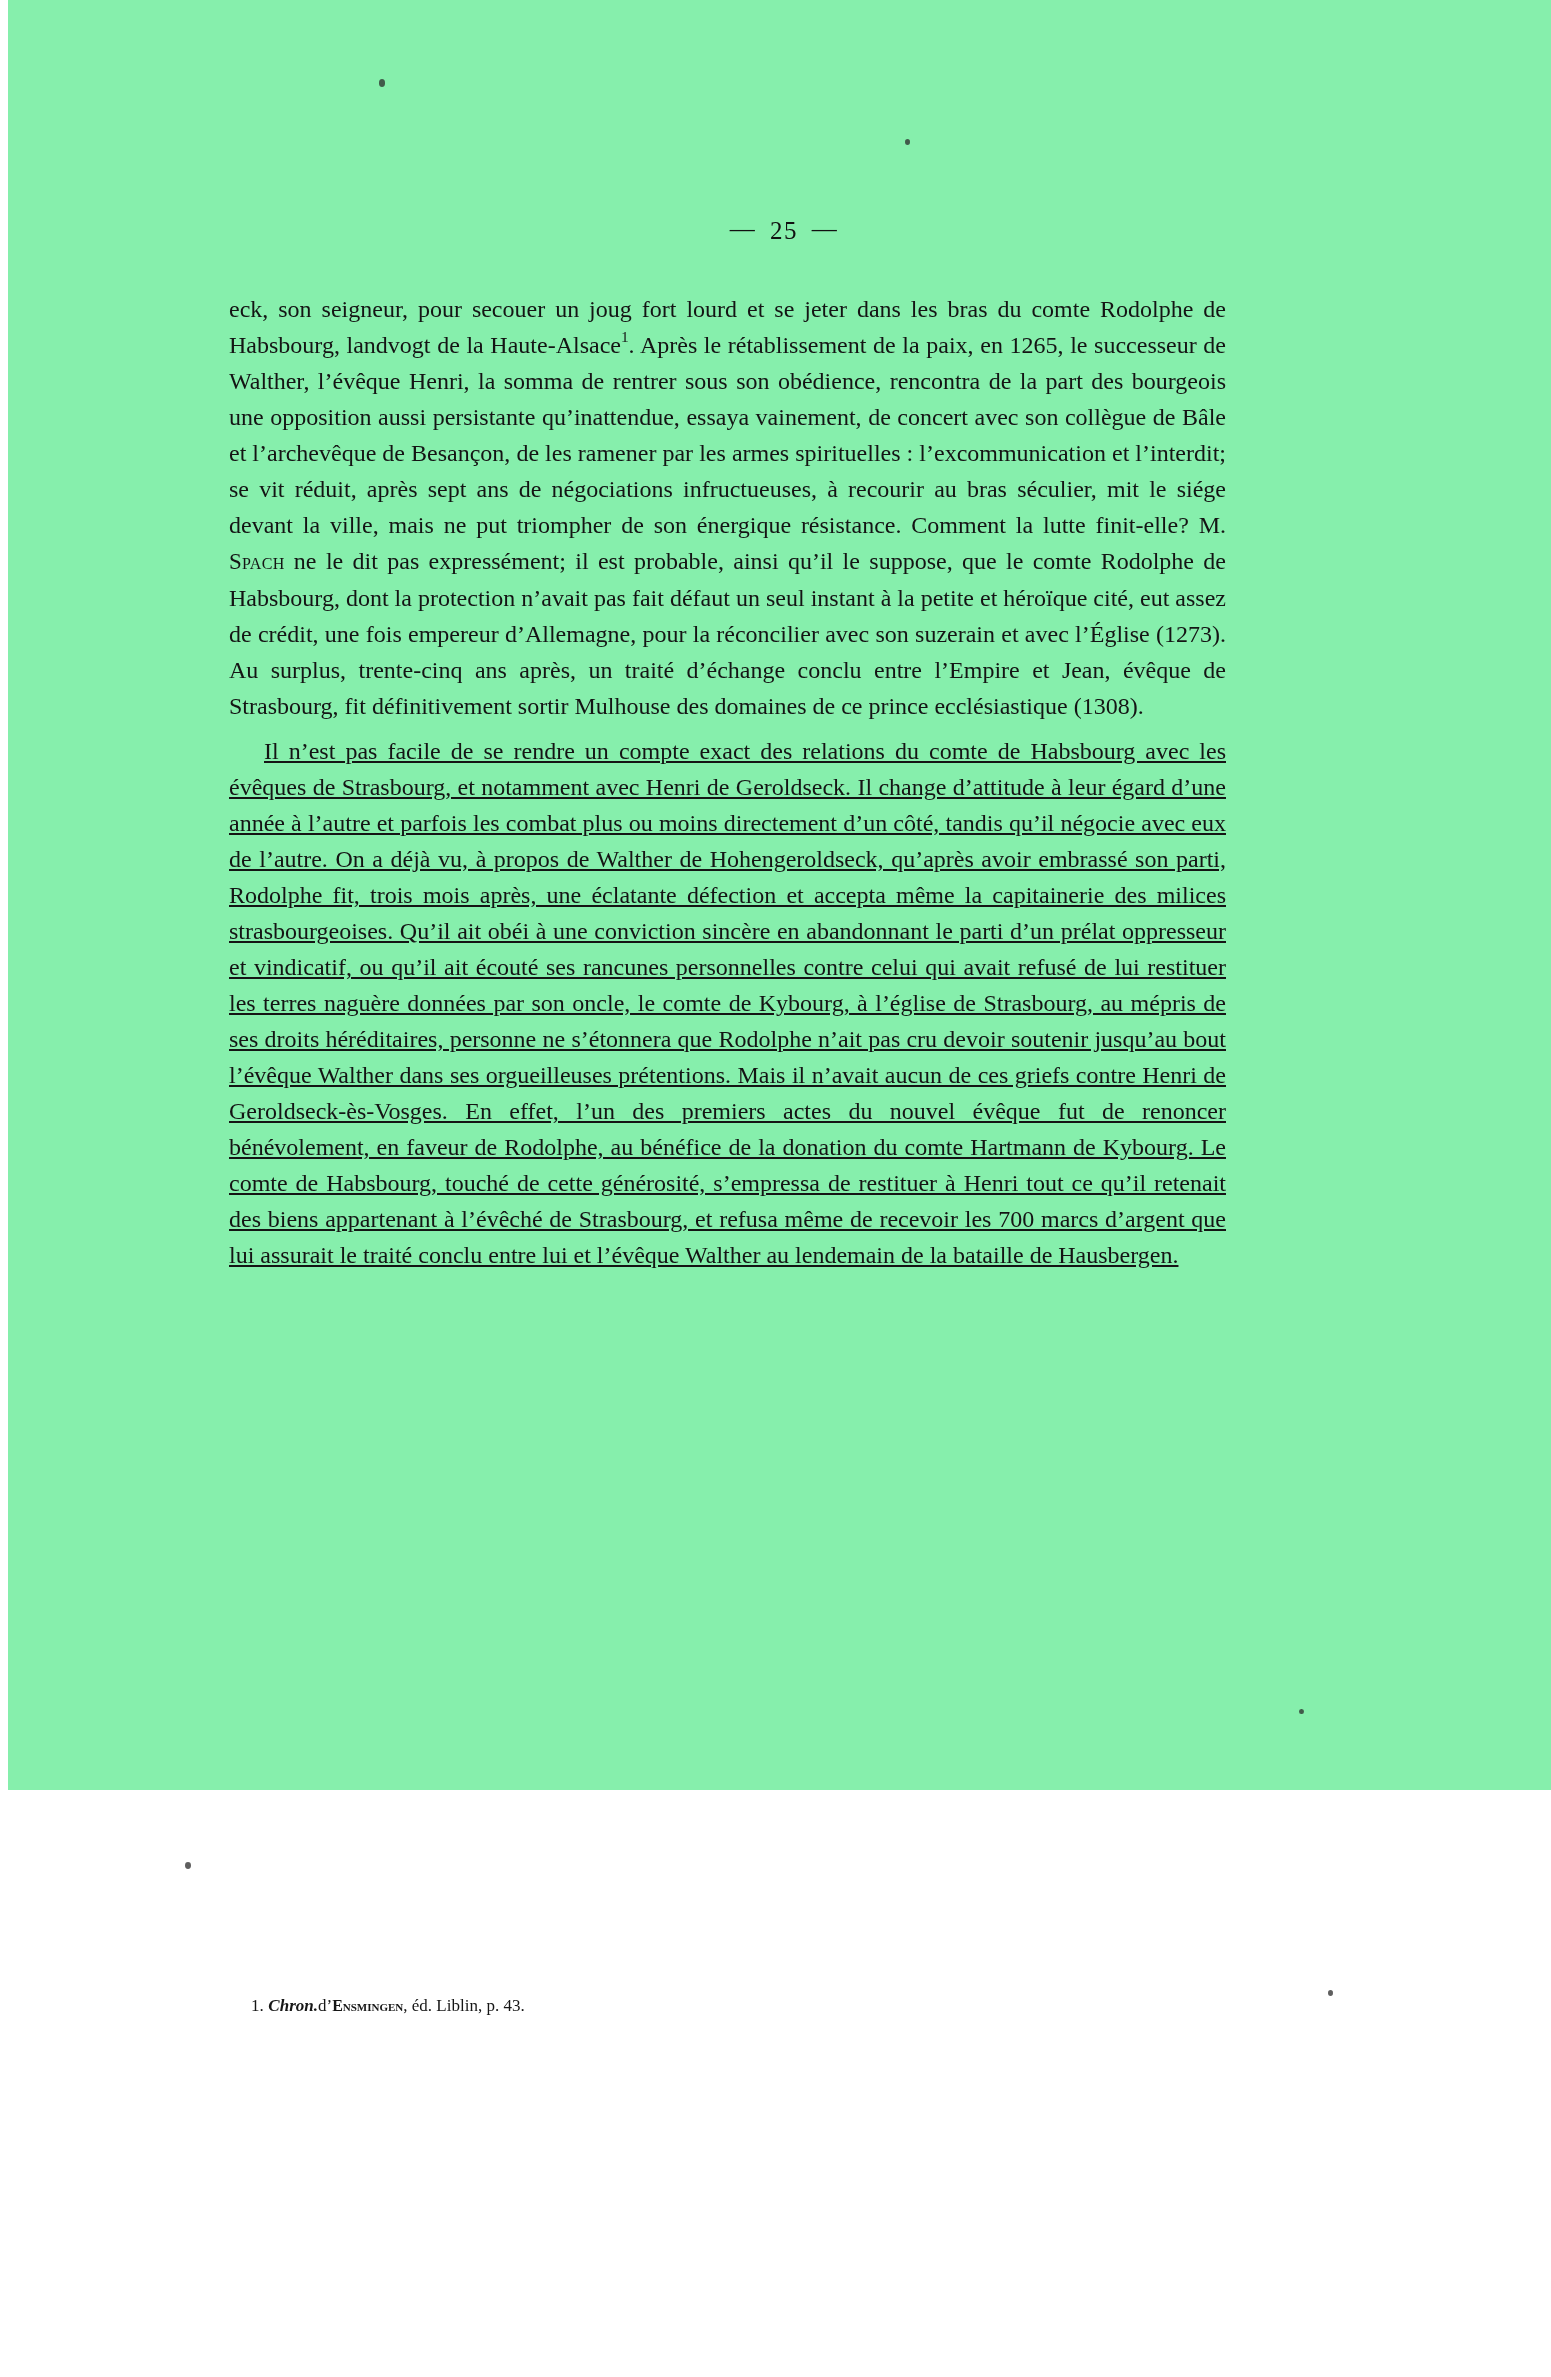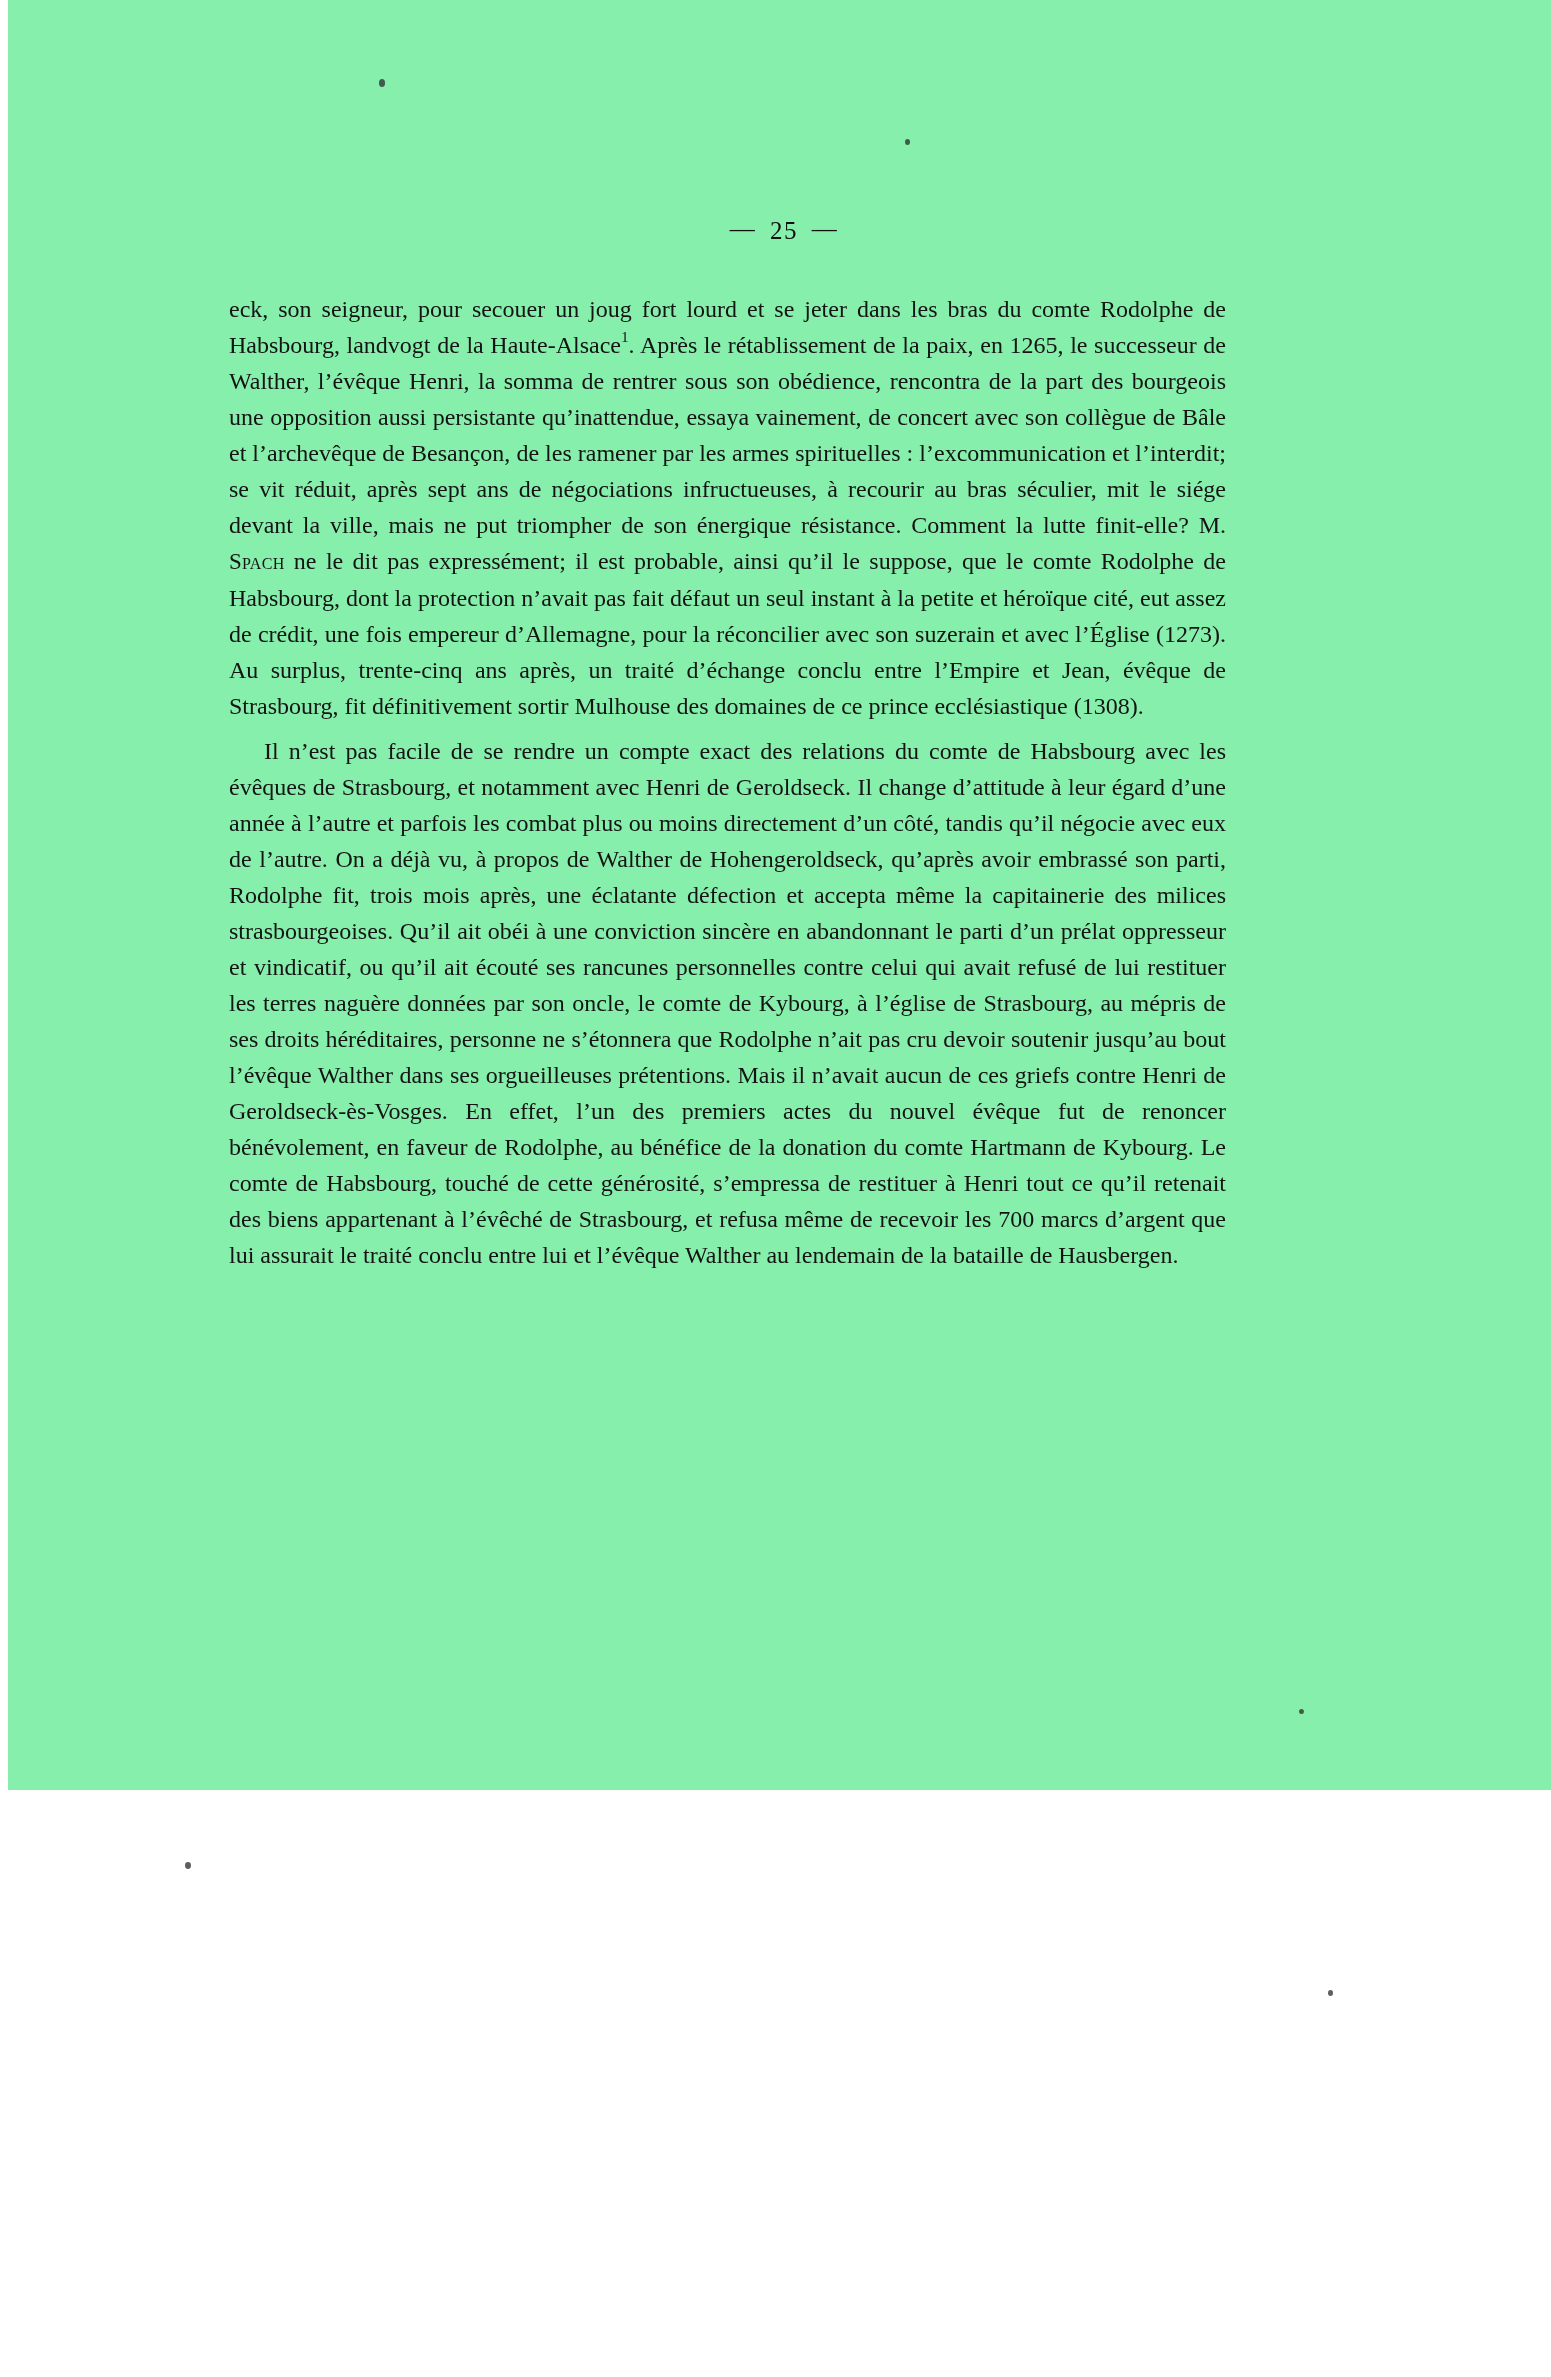--- a/index.html
+++ b/index.html
@@ -60,20 +60,21 @@
     line-height: 36px;
     text-align: justify;
     color: #141414;
   }
   .textblock p {
     margin: 9px;
     text-indent: 0;
   }
   .textblock p.indented {
     text-indent: 35px;
+    text-decoration: underline;
   }
   .sup {
     font-size: 15.3px;
     vertical-align: 10.7px;
     line-height: 0;
   }
   .sc {
     font-variant: small-caps;
     font-size: 23px;
     letter-spacing: 0.3px;
@@ -123,15 +124,18 @@
     <span class="dash">—</span><span>25</span><span class="dash">—</span>
   </div>
 
   <div class="textblock">
     <p><span>eck, son seigneur, pour secouer un joug fort lourd et se jeter dans les bras du comte Rodolphe de Habsbourg, landvogt de la Haute-Alsace</span><span class="sup">1</span><span>. Après le rétablissement de la paix, en 1265, le successeur de Walther, l’évêque Henri, la somma de rentrer sous son obédience, rencontra de la part des bourgeois une opposition aussi persistante qu’inattendue, essaya vainement, de concert avec son collègue de Bâle et l’archevêque de Besançon, de les ramener par les armes spirituelles : l’excommunication et l’interdit; se vit réduit, après sept ans de négociations infructueuses, à recourir au bras séculier, mit le siége devant la ville, mais ne put triompher de son énergique résistance. Comment la lutte finit-elle? M. </span><span class="sc">Spach</span><span> ne le dit pas expressément; il est probable, ainsi qu’il le suppose, que le comte Rodolphe de Habsbourg, dont la protection n’avait pas fait défaut un seul instant à la petite et héroïque cité, eut assez de crédit, une fois empereur d’Allemagne, pour la réconcilier avec son suzerain et avec l’Église (1273). Au surplus, trente-cinq ans après, un traité d’échange conclu entre l’Empire et Jean, évêque de Strasbourg, fit définitivement sortir Mulhouse des domaines de ce prince ecclésiastique (1308).</span></p>
     <p class="indented">Il n’est pas facile de se rendre un compte exact des relations du comte de Habsbourg avec les évêques de Strasbourg, et notamment avec Henri de Geroldseck. Il change d’attitude à leur égard d’une année à l’autre et parfois les combat plus ou moins directement d’un côté, tandis qu’il négocie avec eux de l’autre. On a déjà vu, à propos de Walther de Hohengeroldseck, qu’après avoir embrassé son parti, Rodolphe fit, trois mois après, une éclatante défection et accepta même la capitainerie des milices strasbourgeoises. Qu’il ait obéi à une conviction sincère en abandonnant le parti d’un prélat oppresseur et vindicatif, ou qu’il ait écouté ses rancunes personnelles contre celui qui avait refusé de lui restituer les terres naguère données par son oncle, le comte de Kybourg, à l’église de Strasbourg, au mépris de ses droits héréditaires, personne ne s’étonnera que Rodolphe n’ait pas cru devoir soutenir jusqu’au bout l’évêque Walther dans ses orgueilleuses prétentions. Mais il n’avait aucun de ces griefs contre Henri de Geroldseck-ès-Vosges. En effet, l’un des premiers actes du nouvel évêque fut de renoncer bénévolement, en faveur de Rodolphe, au bénéfice de la donation du comte Hartmann de Kybourg. Le comte de Habsbourg, touché de cette générosité, s’empressa de restituer à Henri tout ce qu’il retenait des biens appartenant à l’évêché de Strasbourg, et refusa même de recevoir les 700 marcs d’argent que lui assurait le traité conclu entre lui et l’évêque Walther au lendemain de la bataille de Hausbergen.</p>
   </div>
 
   <div class="footnote-rule"></div>
 
+  <div class="footnote">
+    <span class="fn-num">1.</span><span class="fn-title">Chron.</span><span>d’</span><span class="fn-sc">Ensmingen</span><span>, éd. Liblin, p. 43.</span>
+  </div>
 
 </div>
 
 
 </body></html>

